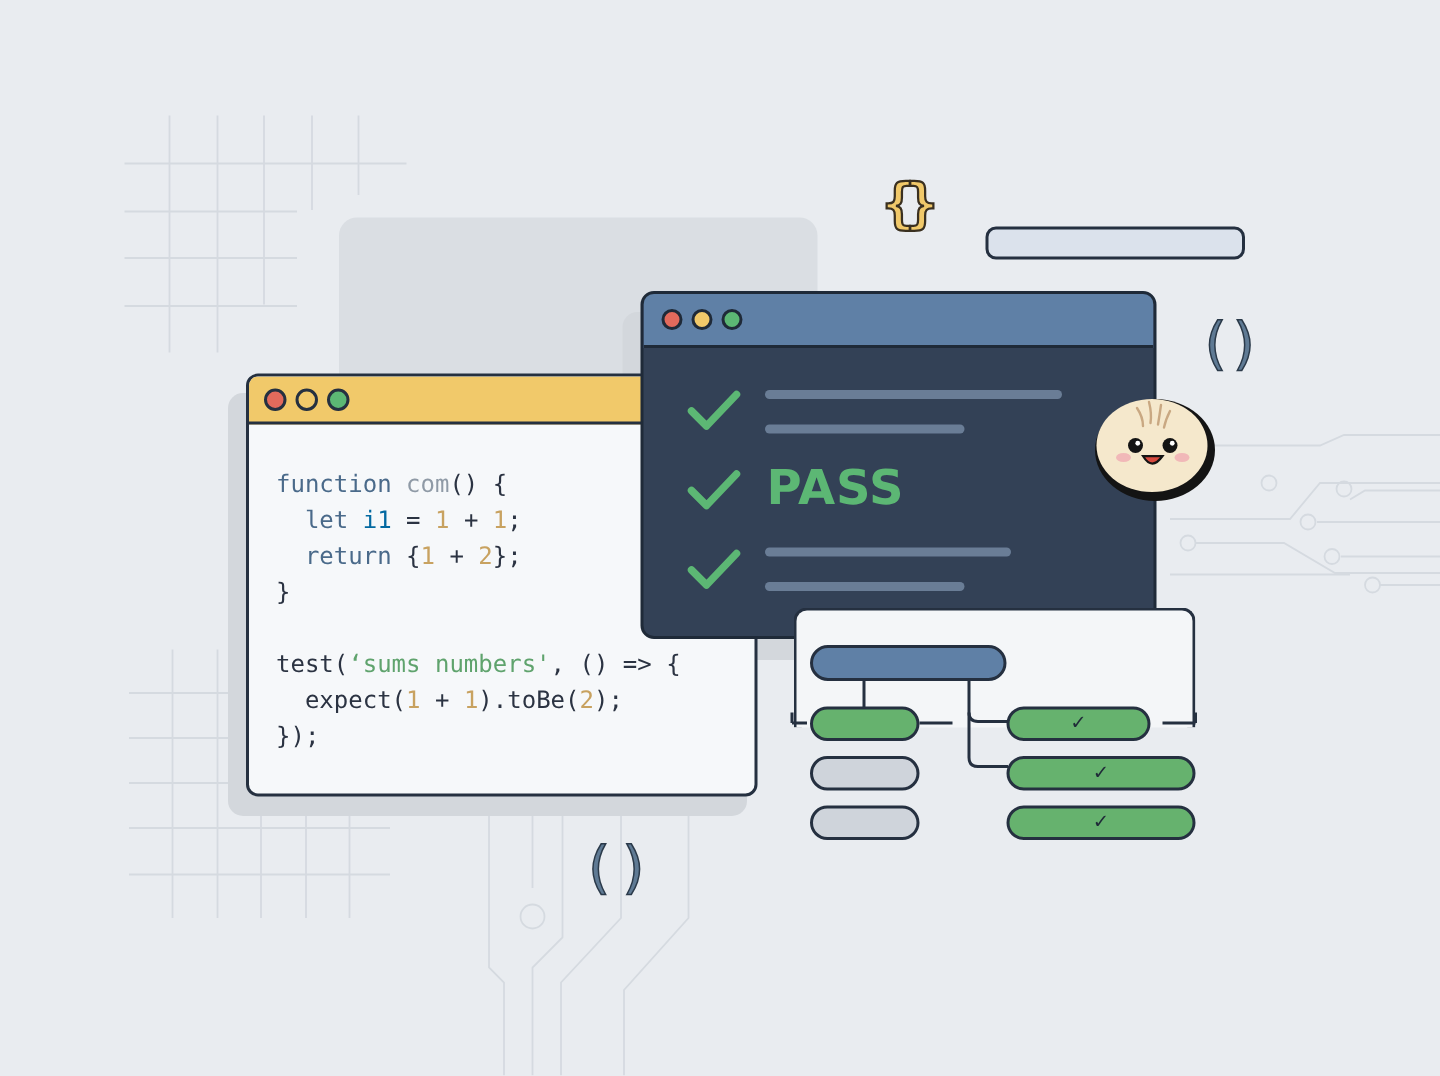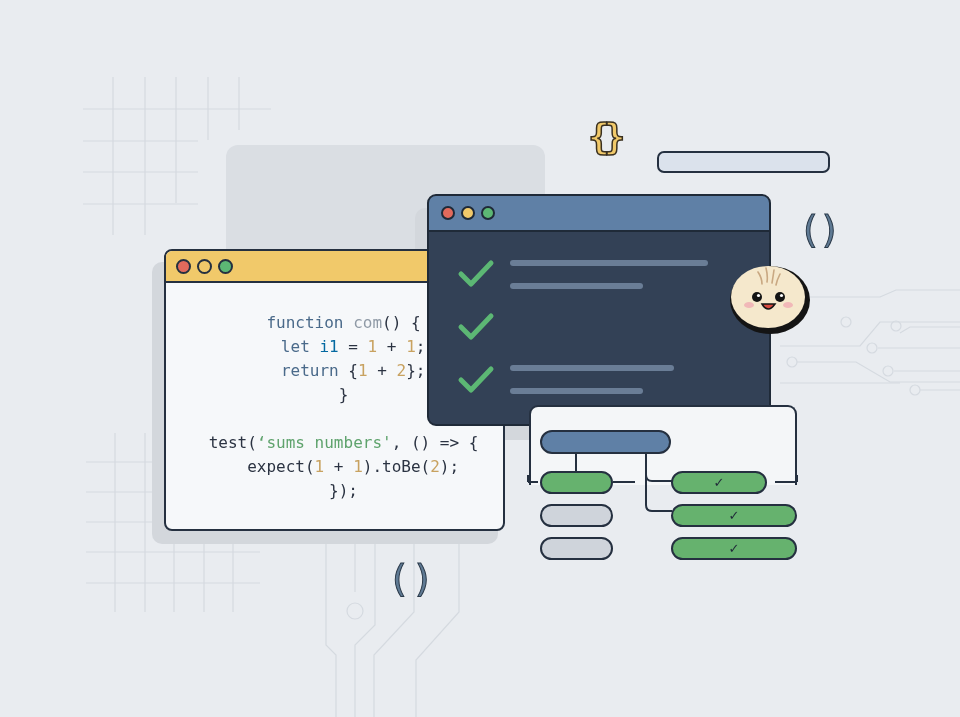--- a/index.html
+++ b/index.html
@@ -21,21 +21,20 @@
     
     .shadow { background: #d3d7dc; border-radius: 10px; }
 
     
     .code-win {
       left: 164px; top: 249px; width: 341px; height: 282px;
       background: #f6f8fa;
       border: 2px solid #253040;
       border-radius: 8px;
       overflow: hidden;
-      text-align: center;
     }
     .code-win .titlebar {
       height: 32px; background: #f1c96a;
       border-bottom: 2px solid #253040;
       display: flex; align-items: center; padding-left: 10px; gap: 6px;
     }
     .dot { width: 15px; height: 15px; border-radius: 50%; border: 2px solid #253040; }
     .dot.red { background: #e26a5c; }
     .dot.yellow { background: #f1c96a; }
     .dot.green { background: #5cb774; }
@@ -188,20 +187,21 @@
   </div>
   <svg class="check" style="left:28px;top:62px" width="38" height="32">
       <path d="M4 16 L14 26 L34 5" stroke="#5cb774" stroke-width="5" fill="none" stroke-linecap="round" stroke-linejoin="round"></path>
     </svg>
   <div class="bar-line" style="left:81px;top:64px;width:198px;"></div>
   <div class="bar-line" style="left:81px;top:87px;width:133px;"></div>
 
   <svg class="check" style="left:28px;top:115px" width="38" height="32">
       <path d="M4 16 L14 26 L34 5" stroke="#5cb774" stroke-width="5" fill="none" stroke-linecap="round" stroke-linejoin="round"></path>
     </svg>
+  <div class="pass-text">PASS</div>
 
   <svg class="check" style="left:28px;top:168px" width="38" height="32">
       <path d="M4 16 L14 26 L34 5" stroke="#5cb774" stroke-width="5" fill="none" stroke-linecap="round" stroke-linejoin="round"></path>
     </svg>
   <div class="bar-line" style="left:81px;top:169px;width:164px;"></div>
   <div class="bar-line" style="left:81px;top:192px;width:133px;"></div>
 </div>
 
 <svg class="abs" style="left:726px;top:260px" width="90" height="78">
   <ellipse cx="44" cy="40" rx="40" ry="34" fill="#141414"></ellipse>

